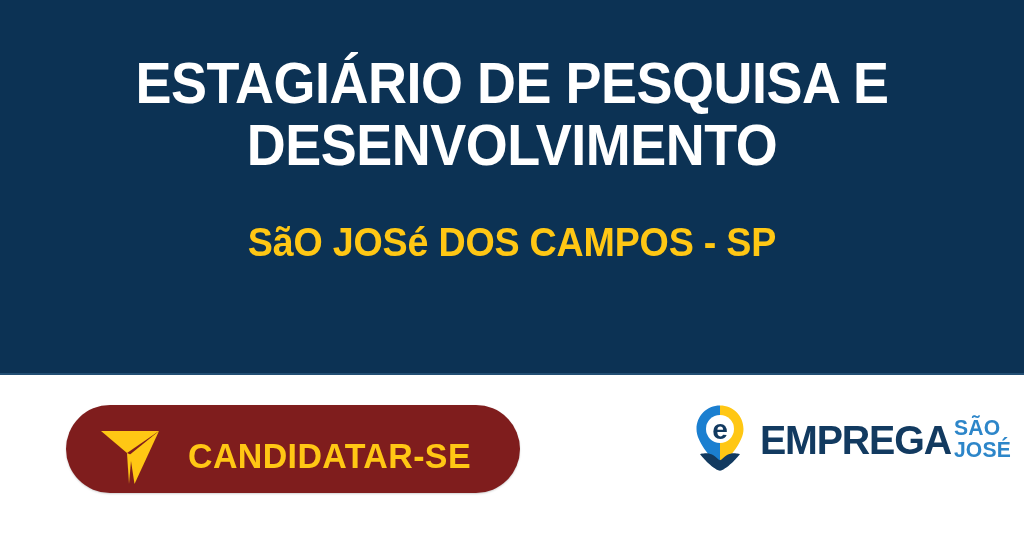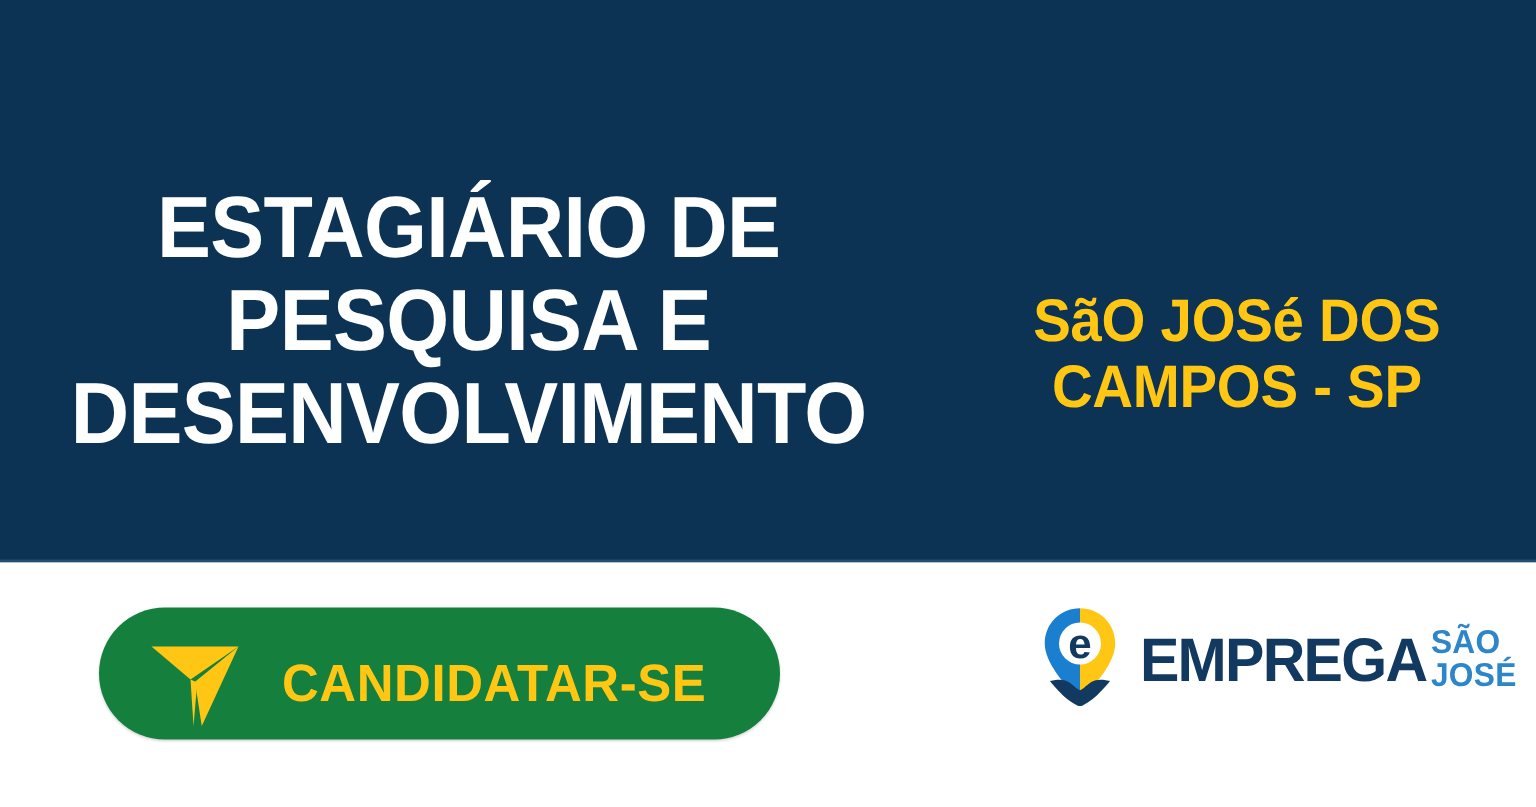--- a/index.html
+++ b/index.html
@@ -26,21 +26,21 @@
 
   
   .banner {
     position: absolute;
     left: 0;
     top: 0;
     width: 1024px;
     height: 375px;
     background: #0c3254;
     display: flex;
-    flex-direction: row;
+    flex-direction: column;
     align-items: center;
     justify-content: flex-start;
     box-sizing: border-box;
     padding-top: 52px;
   }
   .banner-rule {
     position: absolute;
     left: 0;
     top: 373px;
     width: 1024px;
@@ -87,21 +87,21 @@
     background: #ffffff;
   }
 
   
   .apply-button {
     position: absolute;
     left: 66px;
     top: 30px;
     width: 454px;
     height: 88px;
-    background: #15803d;
+    background: #7f1d1d;
     border: none;
     border-radius: 44px;
     display: flex;
     align-items: center;
     justify-content: flex-start;
     padding: 13px 0 0 34px;
     box-sizing: border-box;
     cursor: pointer;
     box-shadow: 0 1px 2px rgba(0,0,0,.18);
   }

